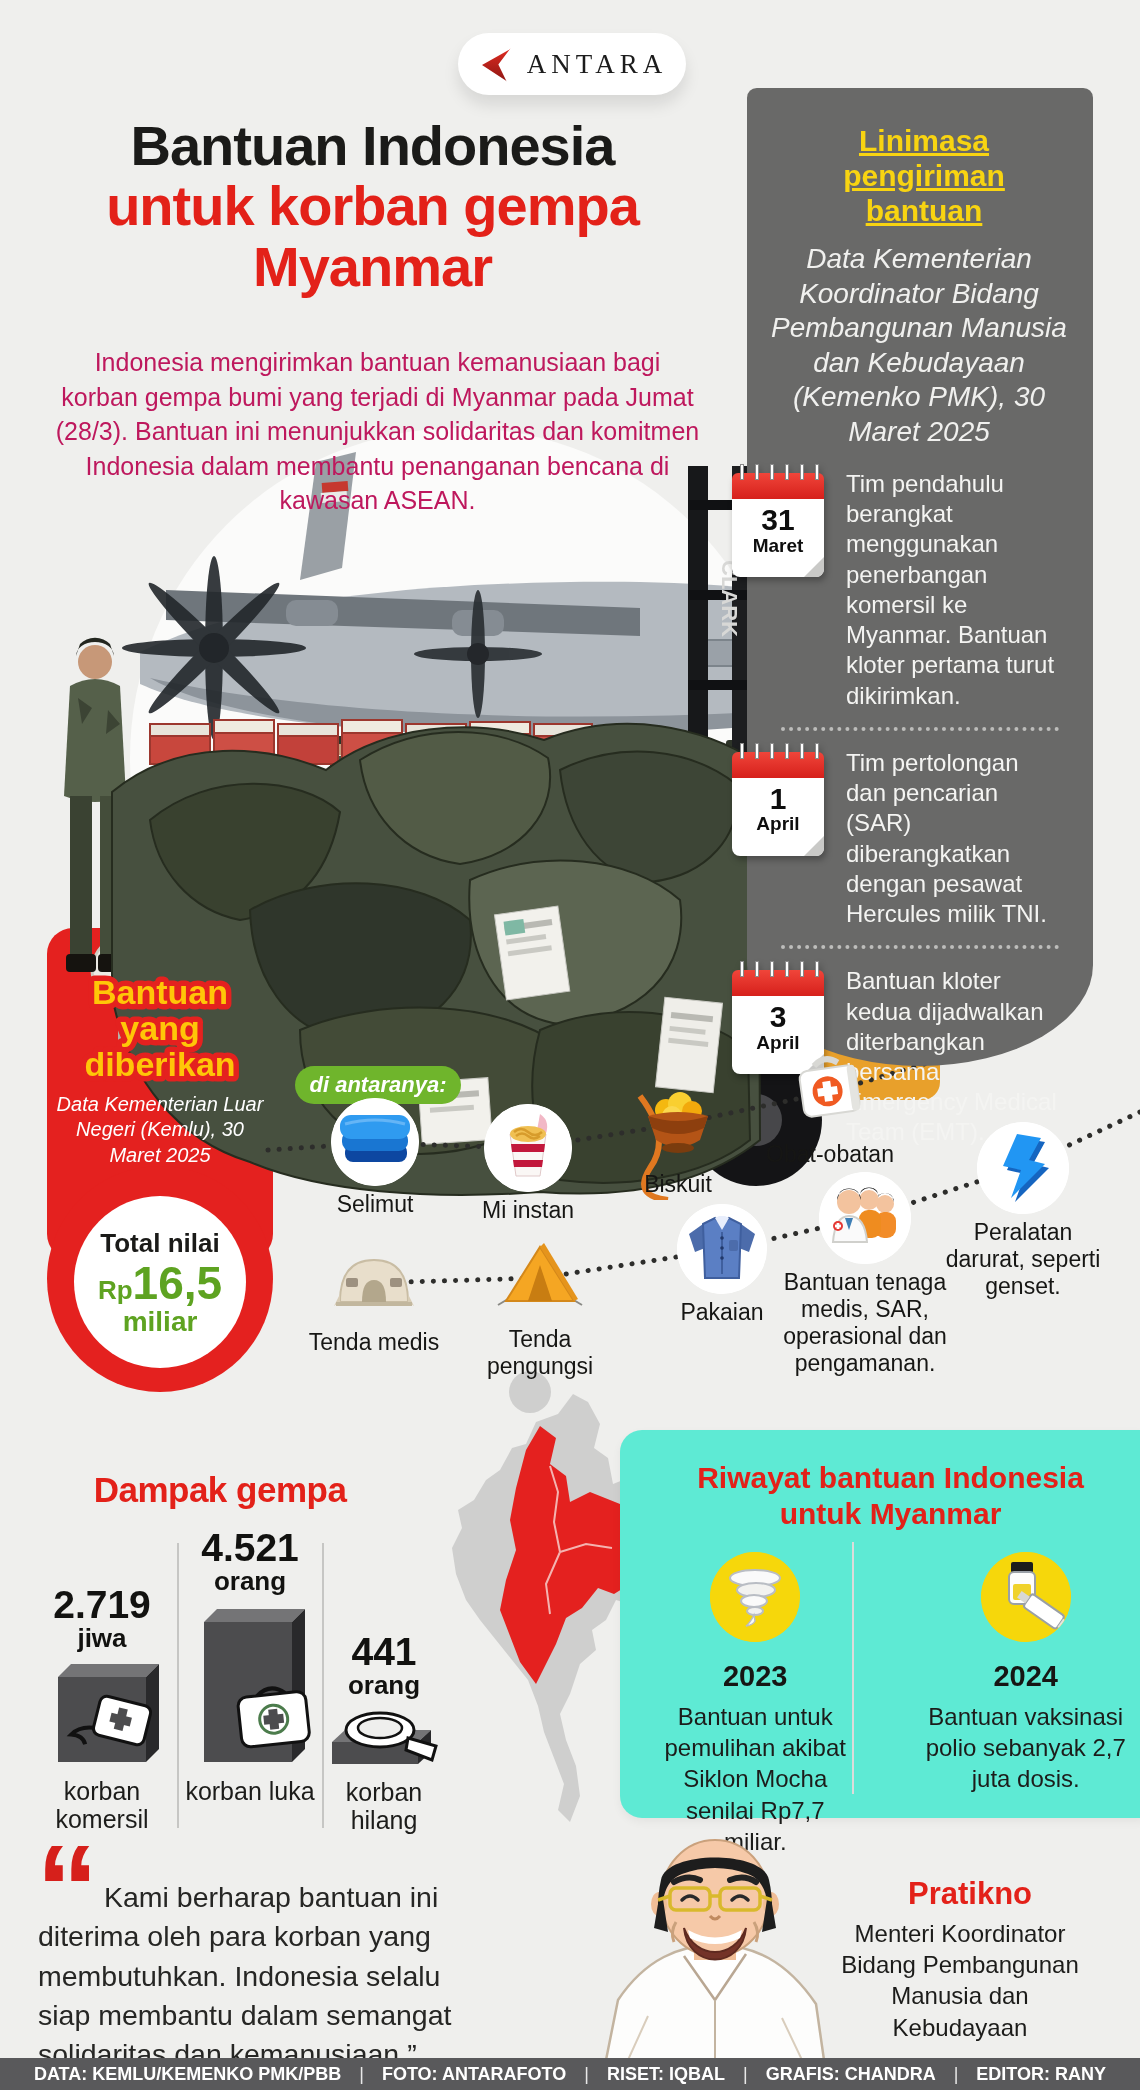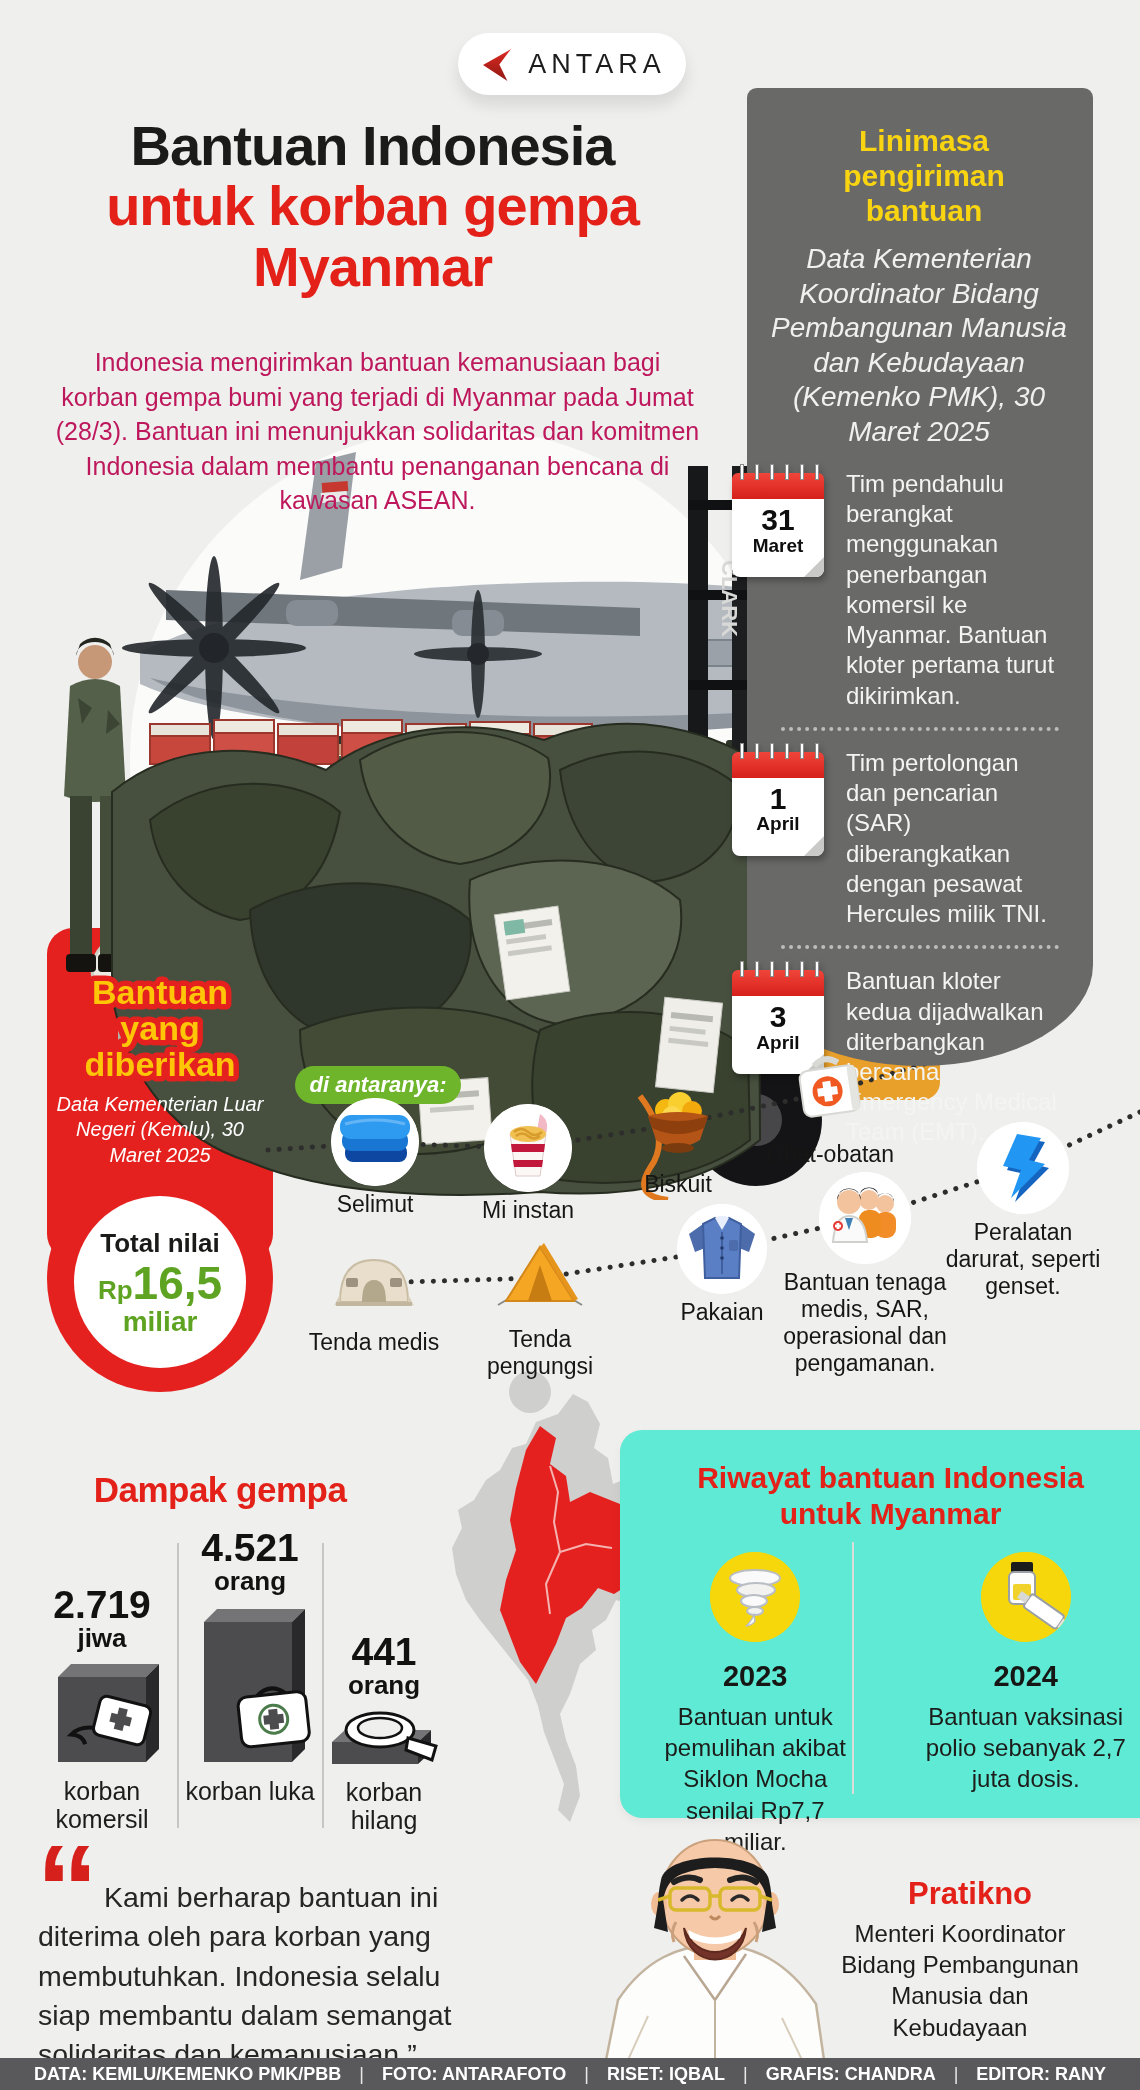--- a/index.html
+++ b/index.html
@@ -2,36 +2,36 @@
 <html><head>
 <meta charset="utf-8">
 <style>
   html,body{margin:0;padding:0;background:#d8d8d6;}
   .page{position:relative;width:1140px;height:2090px;background:#efefed;overflow:hidden;
         font-family:"Liberation Sans",sans-serif;color:#1c1c1a;}
   
   .logo-pill{position:absolute;left:458px;top:33px;width:228px;height:62px;background:#fff;
              border-radius:32px;display:flex;align-items:center;justify-content:center;gap:10px;
              box-shadow:0 10px 16px rgba(0,0,0,.10);z-index:6;}
-  .logo-text{font-size:27px;letter-spacing:5px;color:#1c1c1c;font-weight:500;}
+  .logo-text{font-size:27px;letter-spacing:5px;color:#1c1c1c;font-weight:500;font-family:Liberation Serif, serif;}
   
   .main-title{position:absolute;left:15px;top:116px;width:715px;text-align:center;font-weight:bold;
               font-size:56px;line-height:1.08;letter-spacing:-1px;color:#1b1b19;z-index:6;}
   .main-title .red{color:#e32119;}
   .intro{position:absolute;left:55px;top:345px;width:645px;text-align:center;font-size:25px;
          line-height:1.38;color:#be185d;z-index:6;}
   .white-circle{position:absolute;left:130px;top:428px;width:660px;height:660px;border-radius:50%;
                 background:#fbfbfa;z-index:1;}
   
   .photo{position:absolute;left:0;top:440px;width:1140px;height:760px;z-index:3;}
   
   .gray-panel{position:absolute;left:747px;top:88px;width:346px;height:978px;background:#696968;
               border-radius:10px 10px 178px 178px / 10px 10px 104px 104px;z-index:5;box-sizing:border-box;
               padding:36px 20px 0 0;}
-  .tl-title{color:#f8d411;font-weight:bold;font-size:30px;text-align:center;line-height:1.16;margin:0 8px 14px 36px;}
+  .tl-title{color:#f8d411;font-weight:bold;font-size:30px;text-align:center;line-height:1.16;margin:0 8px 14px 36px;text-decoration:underline;}
   .tl-source{color:#f0f0ee;font-style:italic;font-size:28px;text-align:center;line-height:1.23;margin:0 2px 20px 20px;}
   .tl-entry{display:flex;margin-left:-15px;align-items:flex-start;}
   .tl-text{color:#f4f4f2;font-size:24px;line-height:1.26;padding-left:22px;width:216px;}
   .tl-sep{border-top:4px dotted #bdbdbb;height:0;margin:16px 14px 17px 34px;}
   
   .cal{width:92px;flex:none;filter:drop-shadow(2px 4px 3px rgba(0,0,0,.28));margin-top:4px;}
   .cal-top{position:relative;height:26px;background:linear-gradient(#f0453a,#d6201b);border-radius:6px 6px 0 0;}
   .cal-top i{position:absolute;top:-9px;width:4px;height:16px;background:#fff;border:1px solid #8a8a8a;box-sizing:border-box;}
   .cal-top i:nth-child(1){left:8px}.cal-top i:nth-child(2){left:23px}.cal-top i:nth-child(3){left:38px}
   .cal-top i:nth-child(4){left:53px}.cal-top i:nth-child(5){left:68px}.cal-top i:nth-child(6){left:83px}

